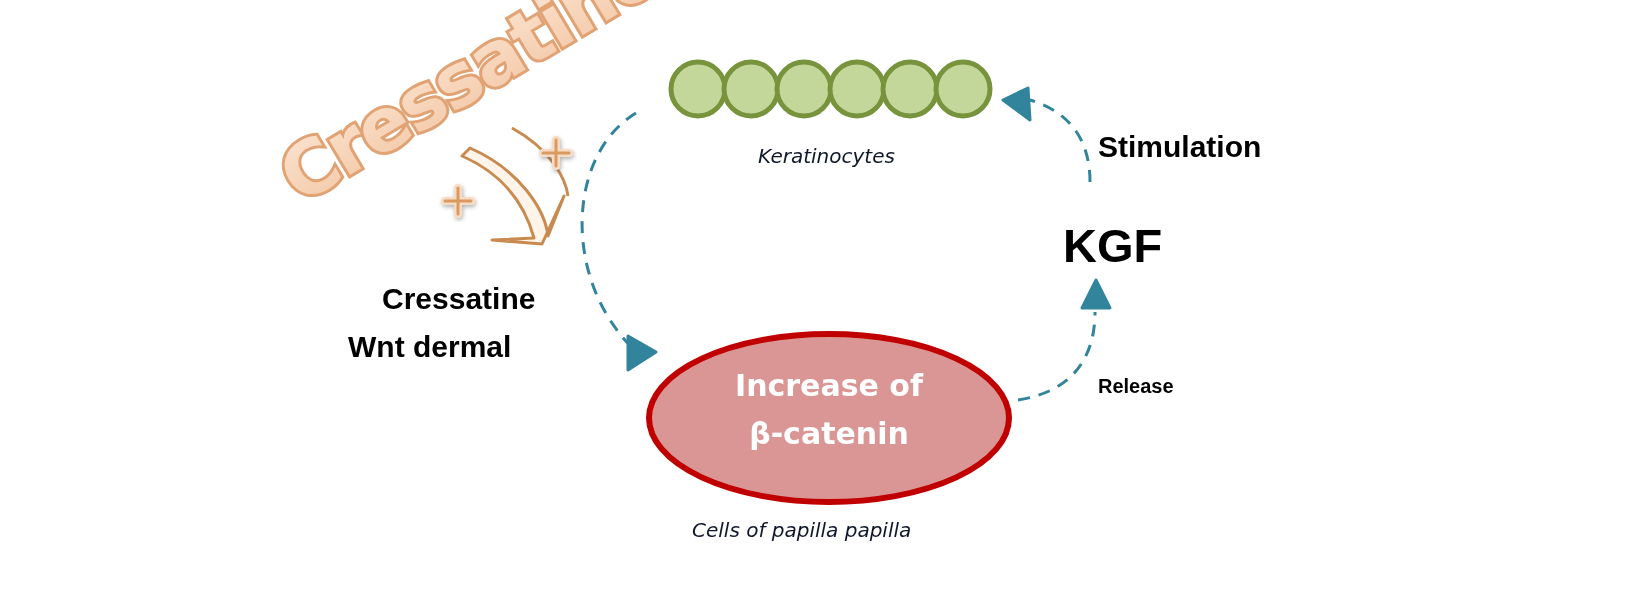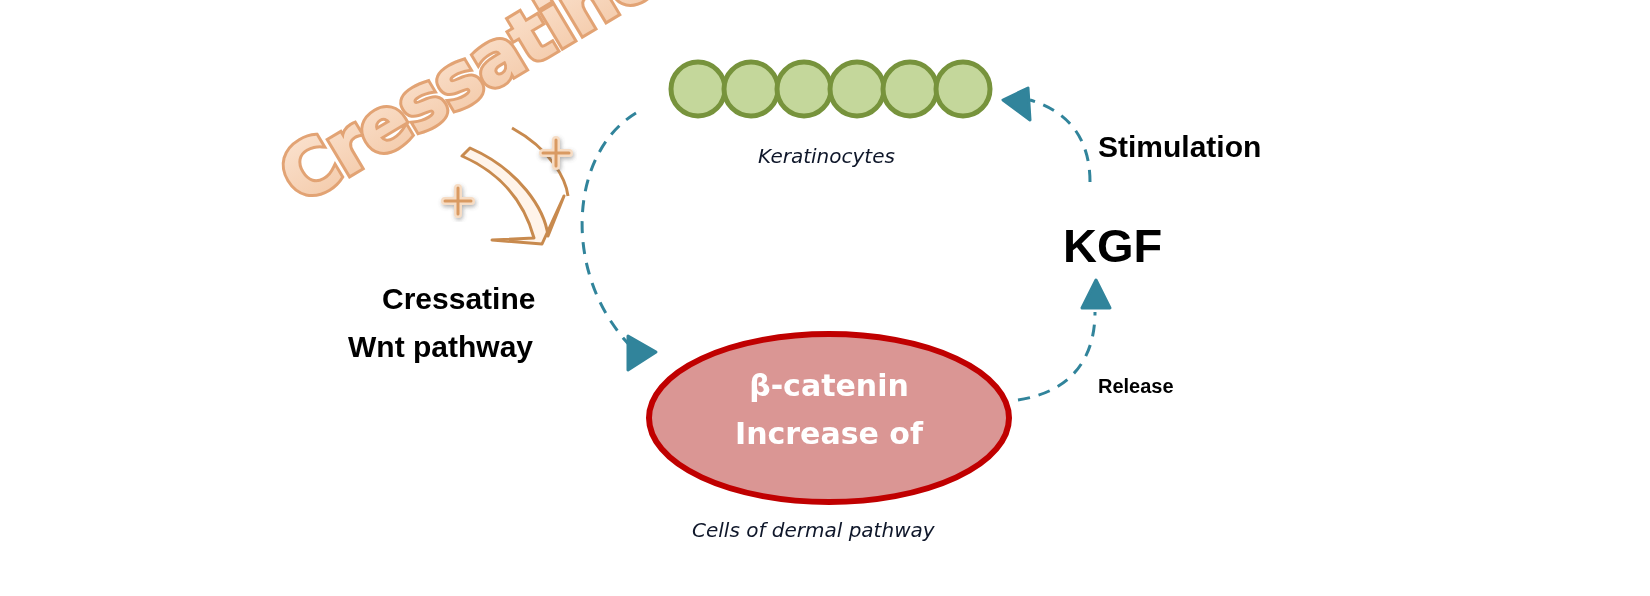--- a/index.html
+++ b/index.html
@@ -59,24 +59,24 @@
   <path d="M1018,400 C1070,392 1095,360 1095,312" fill="none" stroke="#31849b" stroke-width="3" stroke-dasharray="12,9"></path>
   <path d="M1096,280 L1110,308 L1082,308 Z" fill="#31849b" stroke="#31849b" stroke-width="3" stroke-linejoin="round"></path>
 
   <path d="M1090,182 C1090,140 1070,112 1030,100" fill="none" stroke="#31849b" stroke-width="3" stroke-dasharray="12,9"></path>
   <path d="M1003,100 L1028,88 L1030,120 Z" fill="#31849b" stroke="#31849b" stroke-width="3" stroke-linejoin="round"></path>
 </svg>
 
 <div class="cap" style="left:758px; top:144px; font-size:20px;">Keratinocytes</div>
 
 <div class="lbl" style="left:382px; top:282px; font-size:30px;">Cressatine</div>
-<div class="lbl" style="left:348px; top:330px; font-size:30px;">Wnt pathway</div>
+<div class="lbl" style="left:348px; top:330px; font-size:30px;">Wnt dermal</div>
 
 <div class="center-text" style="left:680px; top:362px; width:298px;">
+  <div>Increase of</div>
   <div>β-catenin</div>
-  <div>Increase of</div>
 </div>
 
-<div class="cap" style="left:692px; top:518px; font-size:20px;">Cells of dermal pathway</div>
+<div class="cap" style="left:692px; top:518px; font-size:20px;">Cells of papilla papilla</div>
 
 <div class="lbl" style="left:1098px; top:130px; font-size:30px;">Stimulation</div>
 <div class="lbl" style="left:1063px; top:218px; font-size:47px;">KGF</div>
 <div class="lbl" style="left:1098px; top:375px; font-size:20px;">Release</div>
 
 </body></html>

